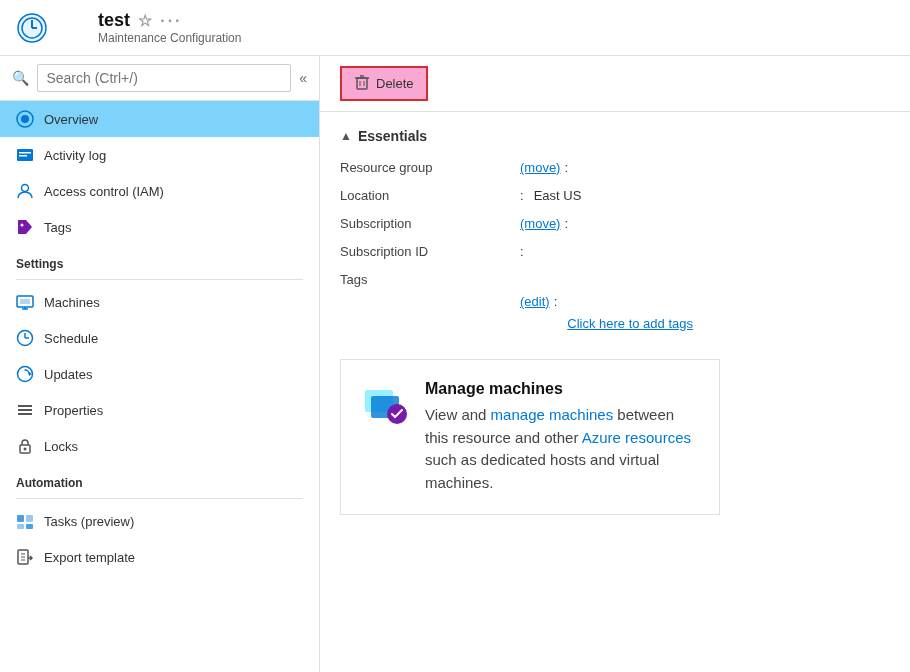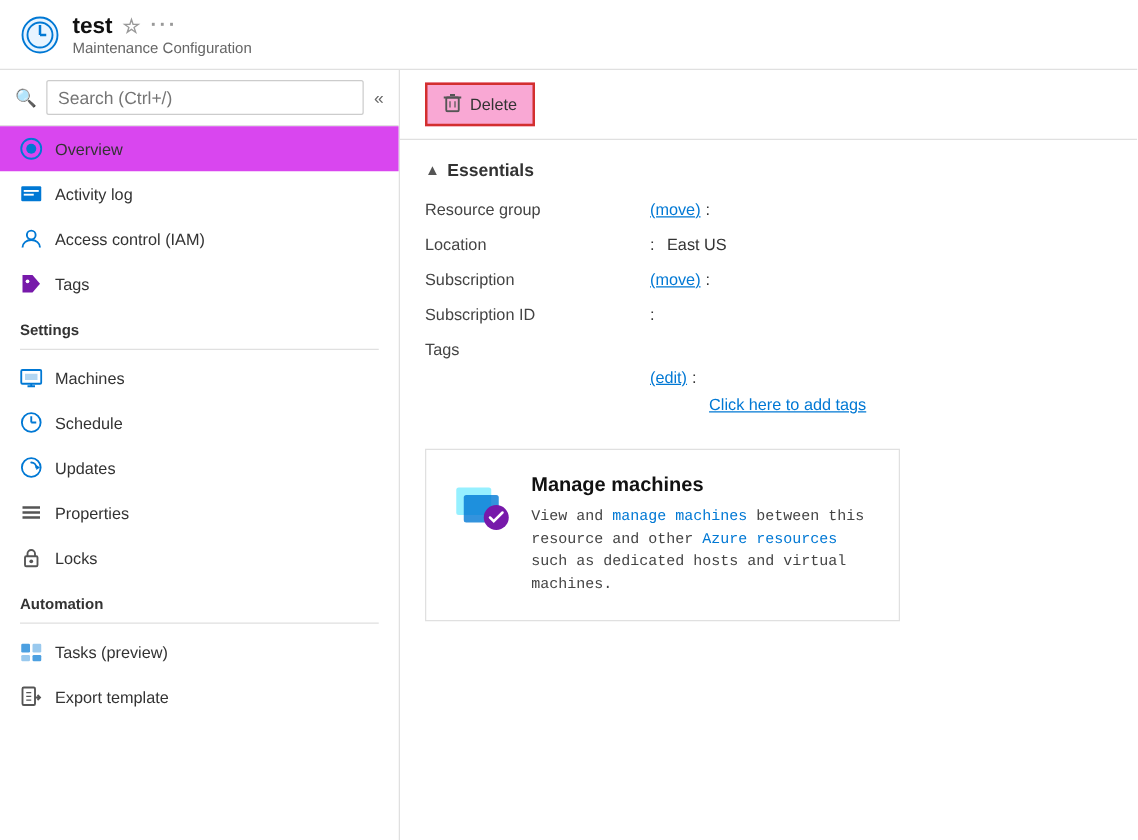--- a/index.html
+++ b/index.html
@@ -1,38 +1,38 @@
 <!DOCTYPE html>
 <html><head>
   <meta charset="utf-8">
   <style>
     * { box-sizing: border-box; margin: 0; padding: 0; }
     body { font-family: 'Segoe UI', Arial, sans-serif; font-size: 13px; color: #333; background: #fff; display: flex; flex-direction: column; height: 672px; width: 910px; overflow: hidden; }
 
     
-    .header { display: flex; align-items: center; padding: 8px 16px; border-bottom: 1px solid #e0e0e0; background: #fff; min-height: 56px; }
+    .header { display: flex; align-items: center; padding: 8px 16px; border-bottom: 1px solid #e0e0e0; background: #fff; min-height: 56px; gap: 40px; }
     .header-icon { width: 32px; height: 32px; margin-right: 10px; }
     .header-text { display: flex; flex-direction: column; }
     .header-title { font-size: 18px; font-weight: 600; color: #111; display: flex; align-items: center; gap: 8px; }
     .header-subtitle { font-size: 12px; color: #666; }
     .header-star { color: #999; cursor: pointer; font-size: 16px; }
     .header-dots { color: #999; cursor: pointer; font-size: 16px; letter-spacing: 2px; }
 
     
     .main-layout { display: flex; flex: 1; overflow: hidden; }
 
     
     .sidebar { width: 320px; border-right: 1px solid #e0e0e0; display: flex; flex-direction: column; overflow-y: auto; background: #fff; }
     .search-bar { padding: 8px 12px; border-bottom: 1px solid #e0e0e0; display: flex; align-items: center; gap: 8px; }
     .search-input { flex: 1; border: 1px solid #ccc; padding: 5px 8px; font-size: 14px; color: #333; outline: none; border-radius: 2px; }
     .search-icon { color: #666; font-size: 14px; }
     .collapse-btn { color: #666; font-size: 14px; cursor: pointer; margin-left: auto; }
 
     .nav-item { display: flex; align-items: center; gap: 10px; padding: 9px 16px; cursor: pointer; color: #333; font-size: 13px; }
-    .nav-item.active { background: #d946ef; font-weight: 500; }
+    .nav-item.active { background: #7dd3fc; font-weight: 500; }
     .nav-item .nav-icon { width: 18px; height: 18px; display: flex; align-items: center; justify-content: center; flex-shrink: 0; }
 
     .section-label { padding: 12px 16px 4px 16px; font-size: 12px; font-weight: 700; color: #333; text-transform: none; }
     .section-divider { border: none; border-top: 1px solid #e0e0e0; margin: 4px 16px; }
 
     
     .content { flex: 1; overflow-y: auto; padding: 0; }
     .toolbar { padding: 10px 20px; border-bottom: 1px solid #e0e0e0; display: flex; align-items: center; gap: 8px; }
     .toolbar-btn { display: flex; align-items: center; gap: 6px; padding: 6px 12px; border: 2px solid #d32f2f; background: #f9a8d4; color: #333; font-size: 13px; cursor: pointer; font-weight: 500; }
 
@@ -46,21 +46,21 @@
     .field-separator { color: #333; margin-right: 6px; }
     .link { color: #0078d4; text-decoration: underline; cursor: pointer; }
     .field-link-blue { color: #0078d4; text-decoration: underline; cursor: pointer; margin-top: 44px; }
 
     
     .card-section { padding: 8px 20px 20px 20px; }
     .manage-card { border: 1px solid #e0e0e0; padding: 20px; display: flex; align-items: flex-start; gap: 16px; max-width: 380px; }
     .card-icon { width: 48px; height: 48px; flex-shrink: 0; }
     .card-body { }
     .card-title { font-size: 16px; font-weight: 700; color: #111; margin-bottom: 6px; }
-    .card-desc { font-size: 12px; color: #444; line-height: 1.5; font-family: Liberation Mono, monospace; }
+    .card-desc { font-size: 15px; color: #444; line-height: 1.5; }
     .card-desc .highlight { color: #0078d4; }
   </style>
 </head>
 <body>
 
 <div class="header">
   <div class="header-icon">
     <svg width="32" height="32" viewBox="0 0 32 32">
       <circle cx="16" cy="16" r="14" fill="#e8f4ff" stroke="#0078d4" stroke-width="1.5"></circle>
       <circle cx="16" cy="16" r="10" fill="none" stroke="#0078d4" stroke-width="1.5"></circle>

